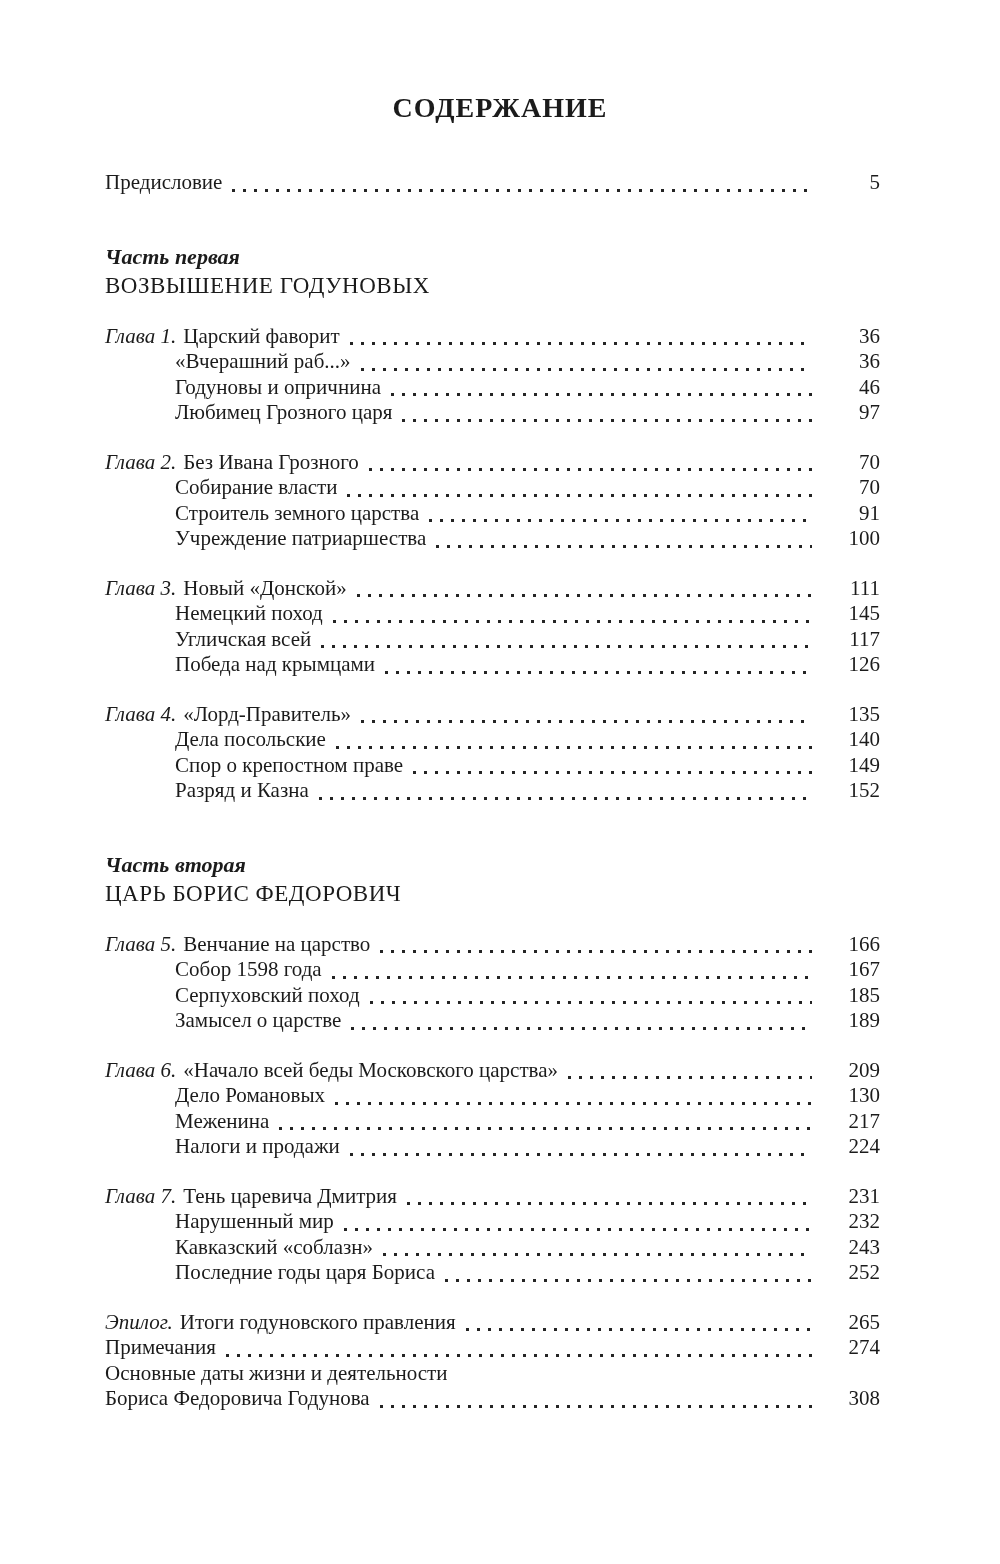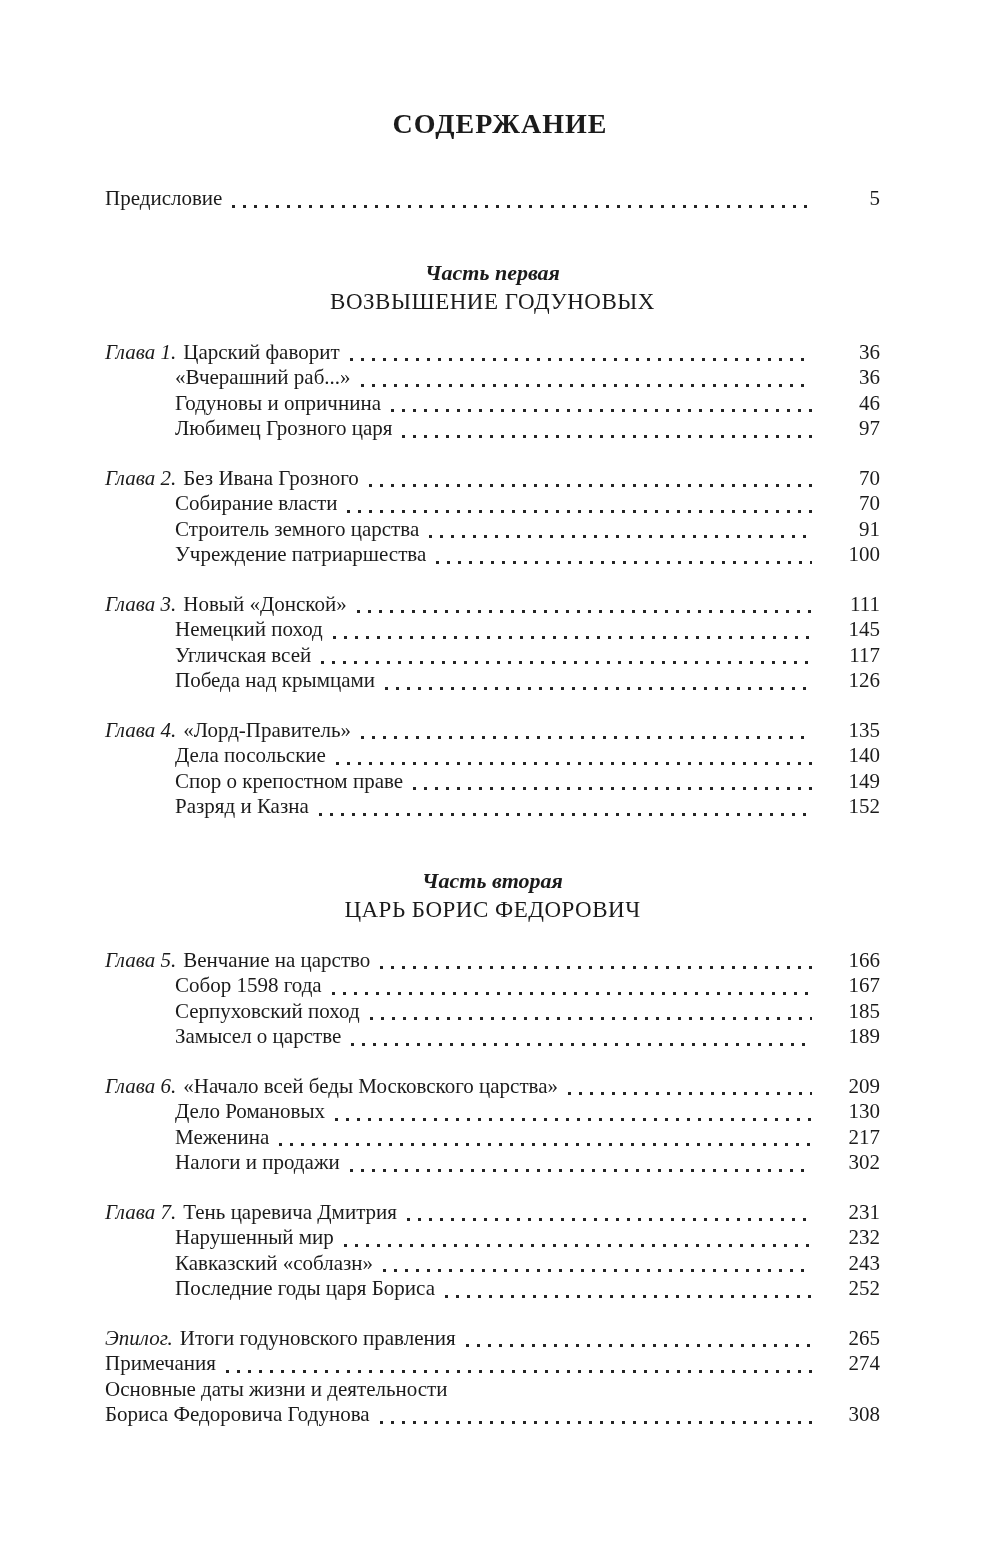--- a/index.html
+++ b/index.html
@@ -4,21 +4,21 @@
 <style>
   * { box-sizing: border-box; }
   html, body { margin: 0; padding: 0; }
   body {
     width: 1000px; height: 1564px;
     background: #ffffff;
     color: #1b1b1b;
     font-family: "Liberation Serif", "DejaVu Serif", serif;
     overflow: hidden;
   }
-  .page { padding-top: 92px; margin-top: 16px; }
+  .page { padding-top: 92px; }
   .title {
     text-align: center;
     font-size: 28px;
     font-weight: 700;
     letter-spacing: 1px;
     line-height: 32px;
     margin: 0;
   }
   .toc {
     width: 775px;
@@ -36,21 +36,21 @@
     flex: 1 1 auto;
     align-self: flex-end;
     height: 3px;
     margin: 0 10px 4px 10px;
     background-image: repeating-linear-gradient(to right, #242424 0 2.6px, transparent 2.6px 11px);
   }
   .no-leader .leader { background: none; }
   .pg { min-width: 58px; text-align: right; }
   .sub { padding-left: 70px; }
   .frontmatter { margin-top: 46px; }
-  .part-heading { text-align: center; margin-top: 46px; margin-bottom: 24px; }
+  .part-heading { margin-top: 46px; margin-bottom: 24px; }
   .part-label { font-style: italic; font-weight: 700; font-size: 22px; line-height: 29px; }
   .part-title { font-size: 23px; line-height: 29px; letter-spacing: 0.5px; }
   .chapter { margin-top: 24px; }
   .backmatter { margin-top: 24px; }
 </style>
 </head>
 <body>
 
 <div class="page">
   <h1 class="title">СОДЕРЖАНИЕ</h1>
@@ -206,21 +206,21 @@
         <span class="pg">130</span>
       </div>
       <div class="row sub">
         <span class="t">Меженина</span>
         <span class="leader"></span>
         <span class="pg">217</span>
       </div>
       <div class="row sub">
         <span class="t">Налоги и продажи</span>
         <span class="leader"></span>
-        <span class="pg">302</span>
+        <span class="pg">224</span>
       </div>
     </div>
 
     <div class="chapter">
       <div class="row">
         <span class="prefix">Глава 7.</span>
         <span class="t">Тень царевича Дмитрия</span>
         <span class="leader"></span>
         <span class="pg">231</span>
       </div>

